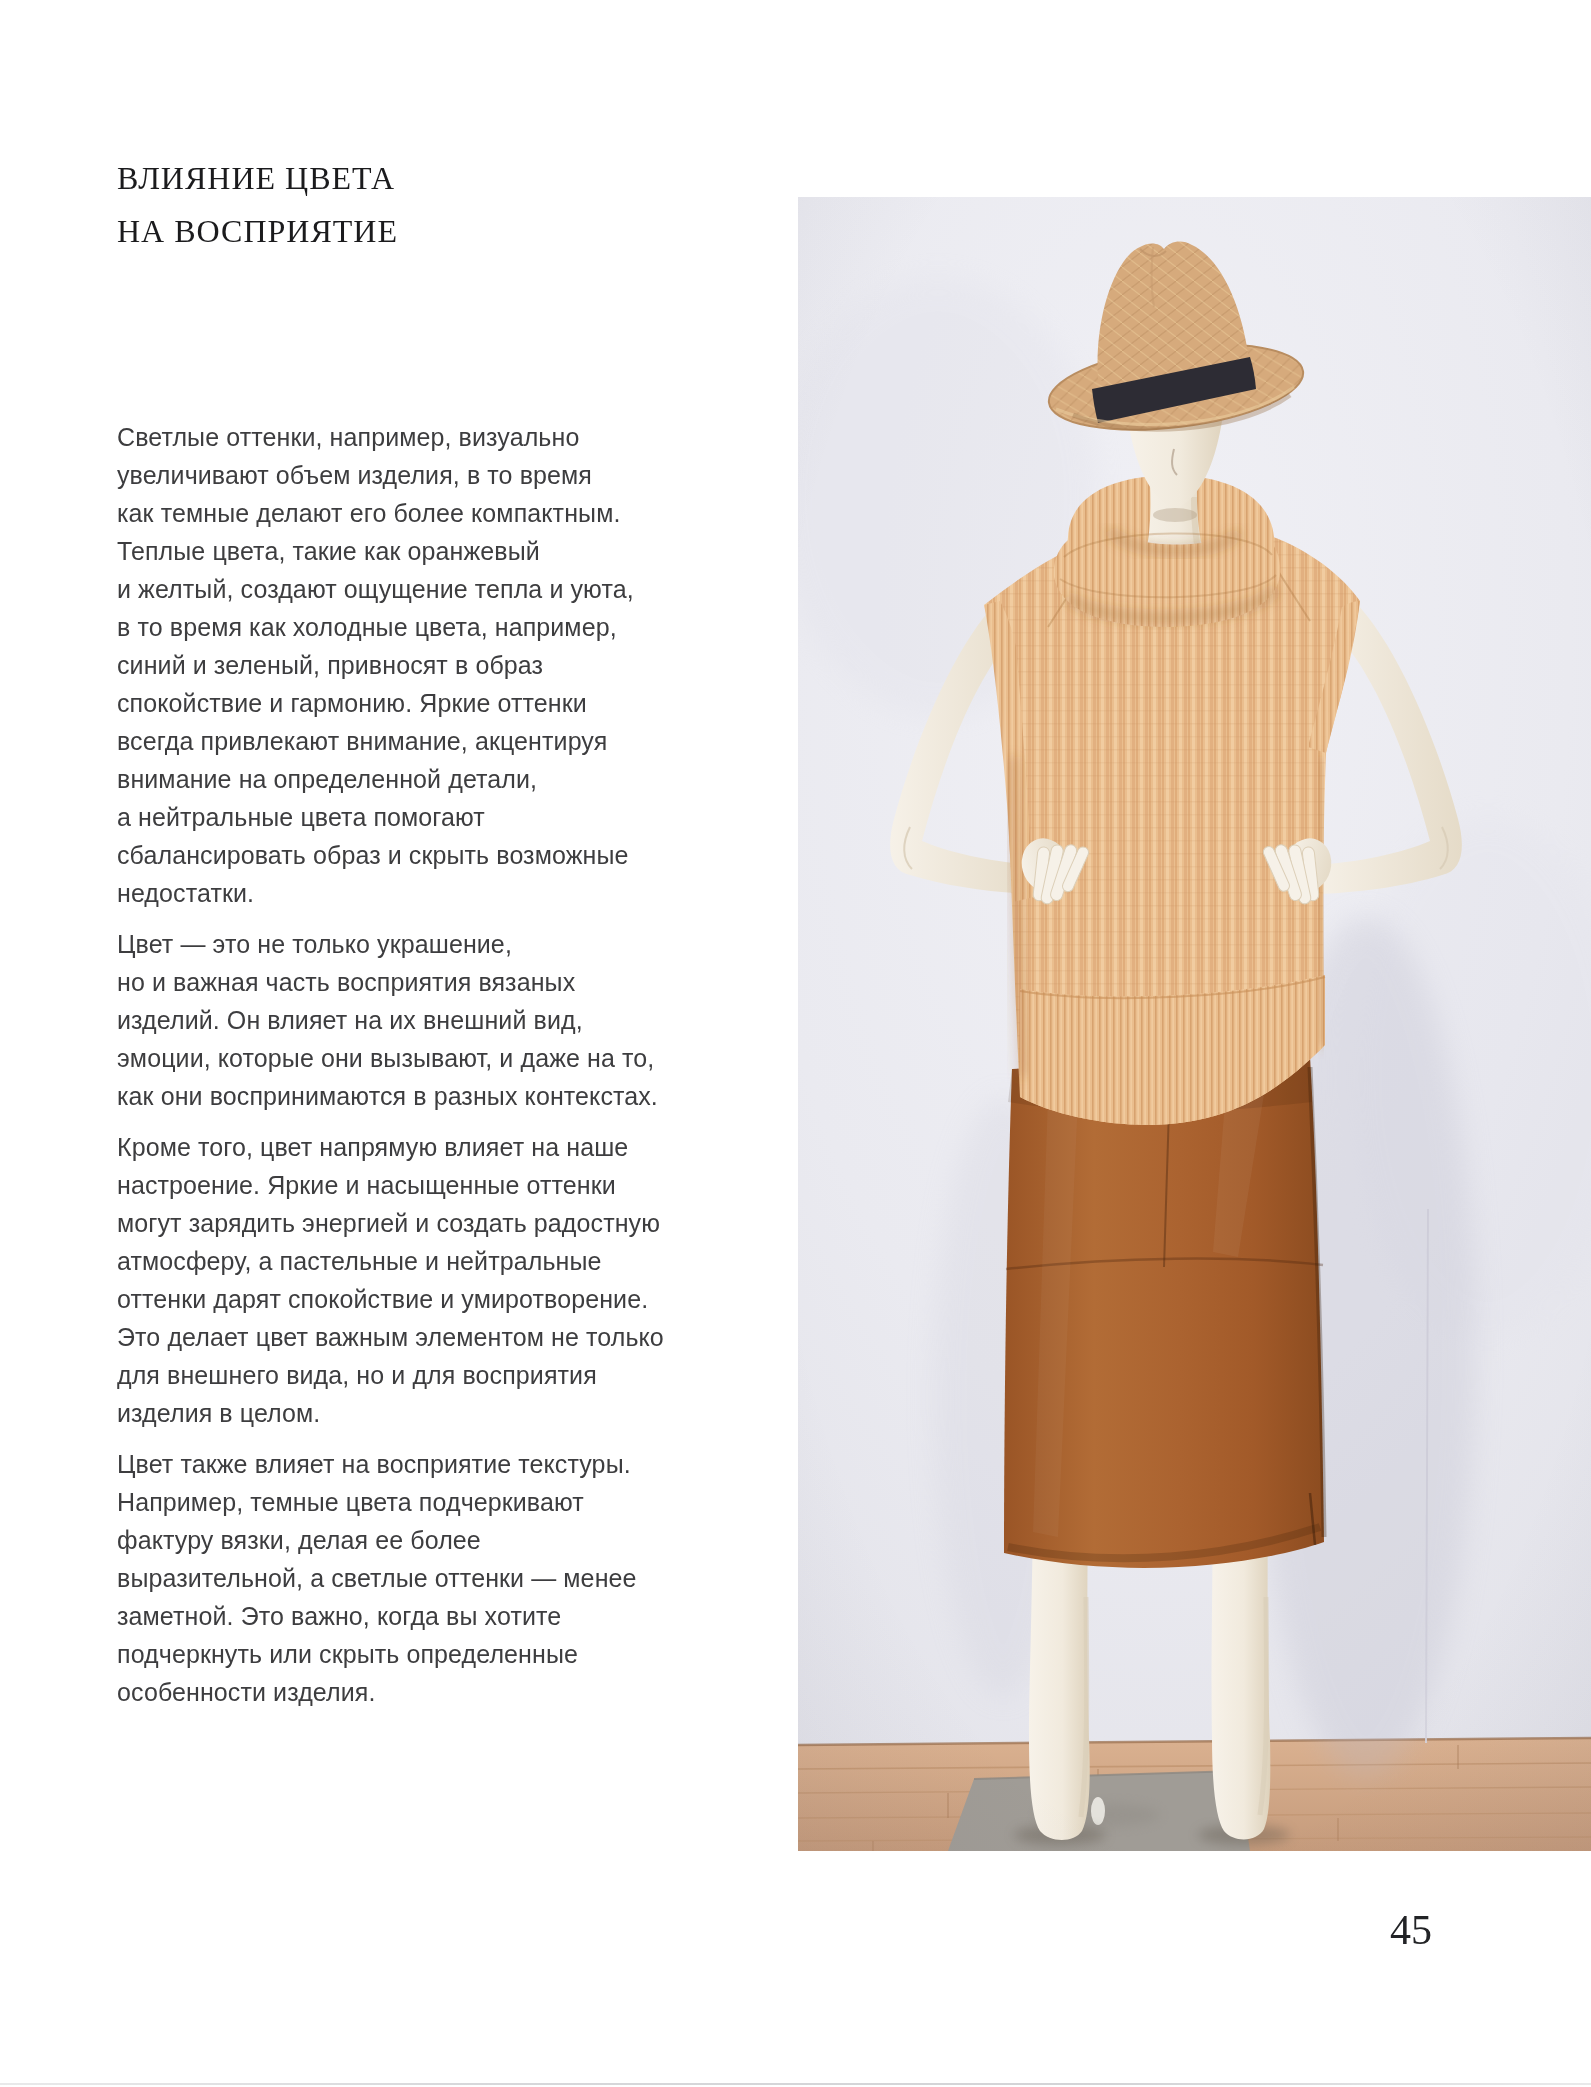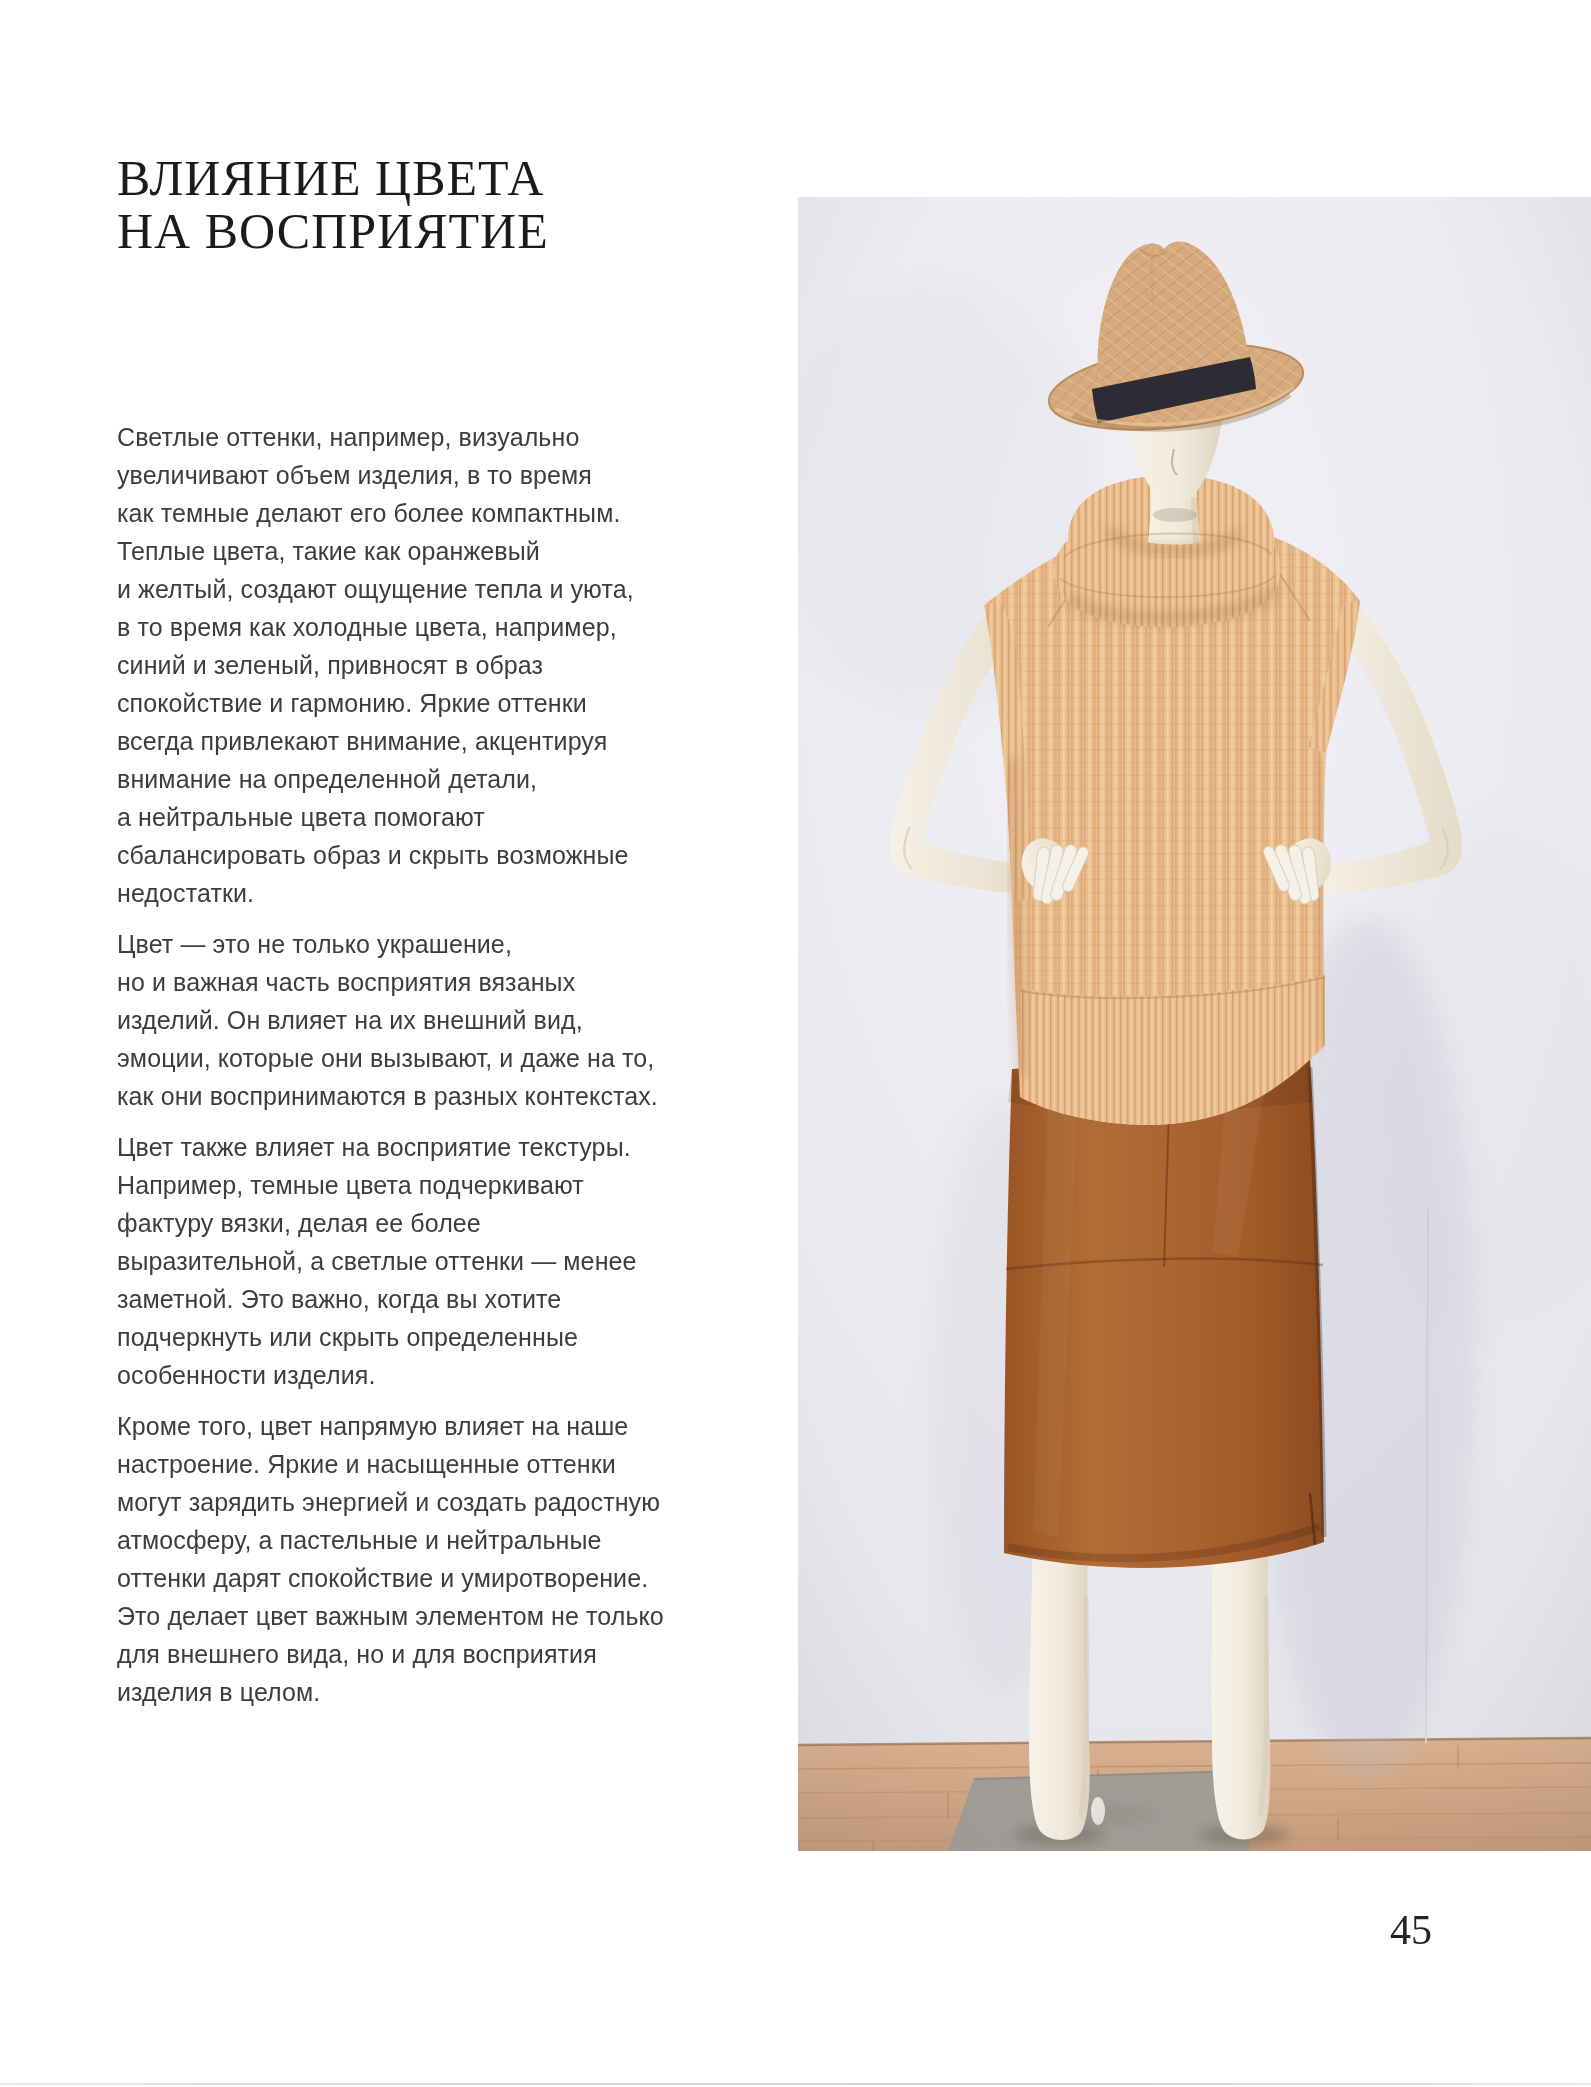--- a/index.html
+++ b/index.html
@@ -11,21 +11,21 @@
   *{margin:0;padding:0;box-sizing:border-box;}
   html,body{background:#fff;}
   .page{
     position:relative; width:1591px; height:2087px;
     background:var(--page-bg,#fff); overflow:hidden;
     font-family:"Liberation Sans", sans-serif;
   }
   .title{
     position:absolute; left:117px; top:152px;
     font-family:"Liberation Serif", serif;
-    font-size:50px; line-height:53px; letter-spacing:1px;
+    font-size:32px; line-height:53px; letter-spacing:1px;
     color:var(--title-text,#1b1b1d); font-weight:400;
   }
   .title span{display:block;}
   .body-col{
     position:absolute; left:117px; top:418px; width:650px;
     font-size:25px; line-height:38px; color:var(--body-text,#3d3d3f);
     letter-spacing:.1px;
   }
   .body-col p{white-space:pre-line; margin:0 0 13px 0;}
   .photo{
@@ -65,35 +65,35 @@
 всегда привлекают внимание, акцентируя
 внимание на определенной детали,
 а нейтральные цвета помогают
 сбалансировать образ и скрыть возможные
 недостатки.</p>
     <p>Цвет — это не только украшение,
 но и важная часть восприятия вязаных
 изделий. Он влияет на их внешний вид,
 эмоции, которые они вызывают, и даже на то,
 как они воспринимаются в разных контекстах.</p>
-    <p>Цвет также влияет на восприятие текстуры.
-Например, темные цвета подчеркивают
-фактуру вязки, делая ее более
-выразительной, а светлые оттенки — менее
-заметной. Это важно, когда вы хотите
-подчеркнуть или скрыть определенные
-особенности изделия.</p>
     <p>Кроме того, цвет напрямую влияет на наше
 настроение. Яркие и насыщенные оттенки
 могут зарядить энергией и создать радостную
 атмосферу, а пастельные и нейтральные
 оттенки дарят спокойствие и умиротворение.
 Это делает цвет важным элементом не только
 для внешнего вида, но и для восприятия
 изделия в целом.</p>
+    <p>Цвет также влияет на восприятие текстуры.
+Например, темные цвета подчеркивают
+фактуру вязки, делая ее более
+выразительной, а светлые оттенки — менее
+заметной. Это важно, когда вы хотите
+подчеркнуть или скрыть определенные
+особенности изделия.</p>
   </div>
 
   <div class="photo">
     <svg viewBox="0 0 793 1654" preserveAspectRatio="none">
       <defs>
         <radialGradient id="gWall" cx="45%" cy="28%" r="95%">
           <stop offset="0" stop-color="#f0f0f5"></stop>
           <stop offset="0.55" stop-color="#eaeaf0"></stop>
           <stop offset="1" stop-color="#e1e1e8"></stop>
         </radialGradient>

